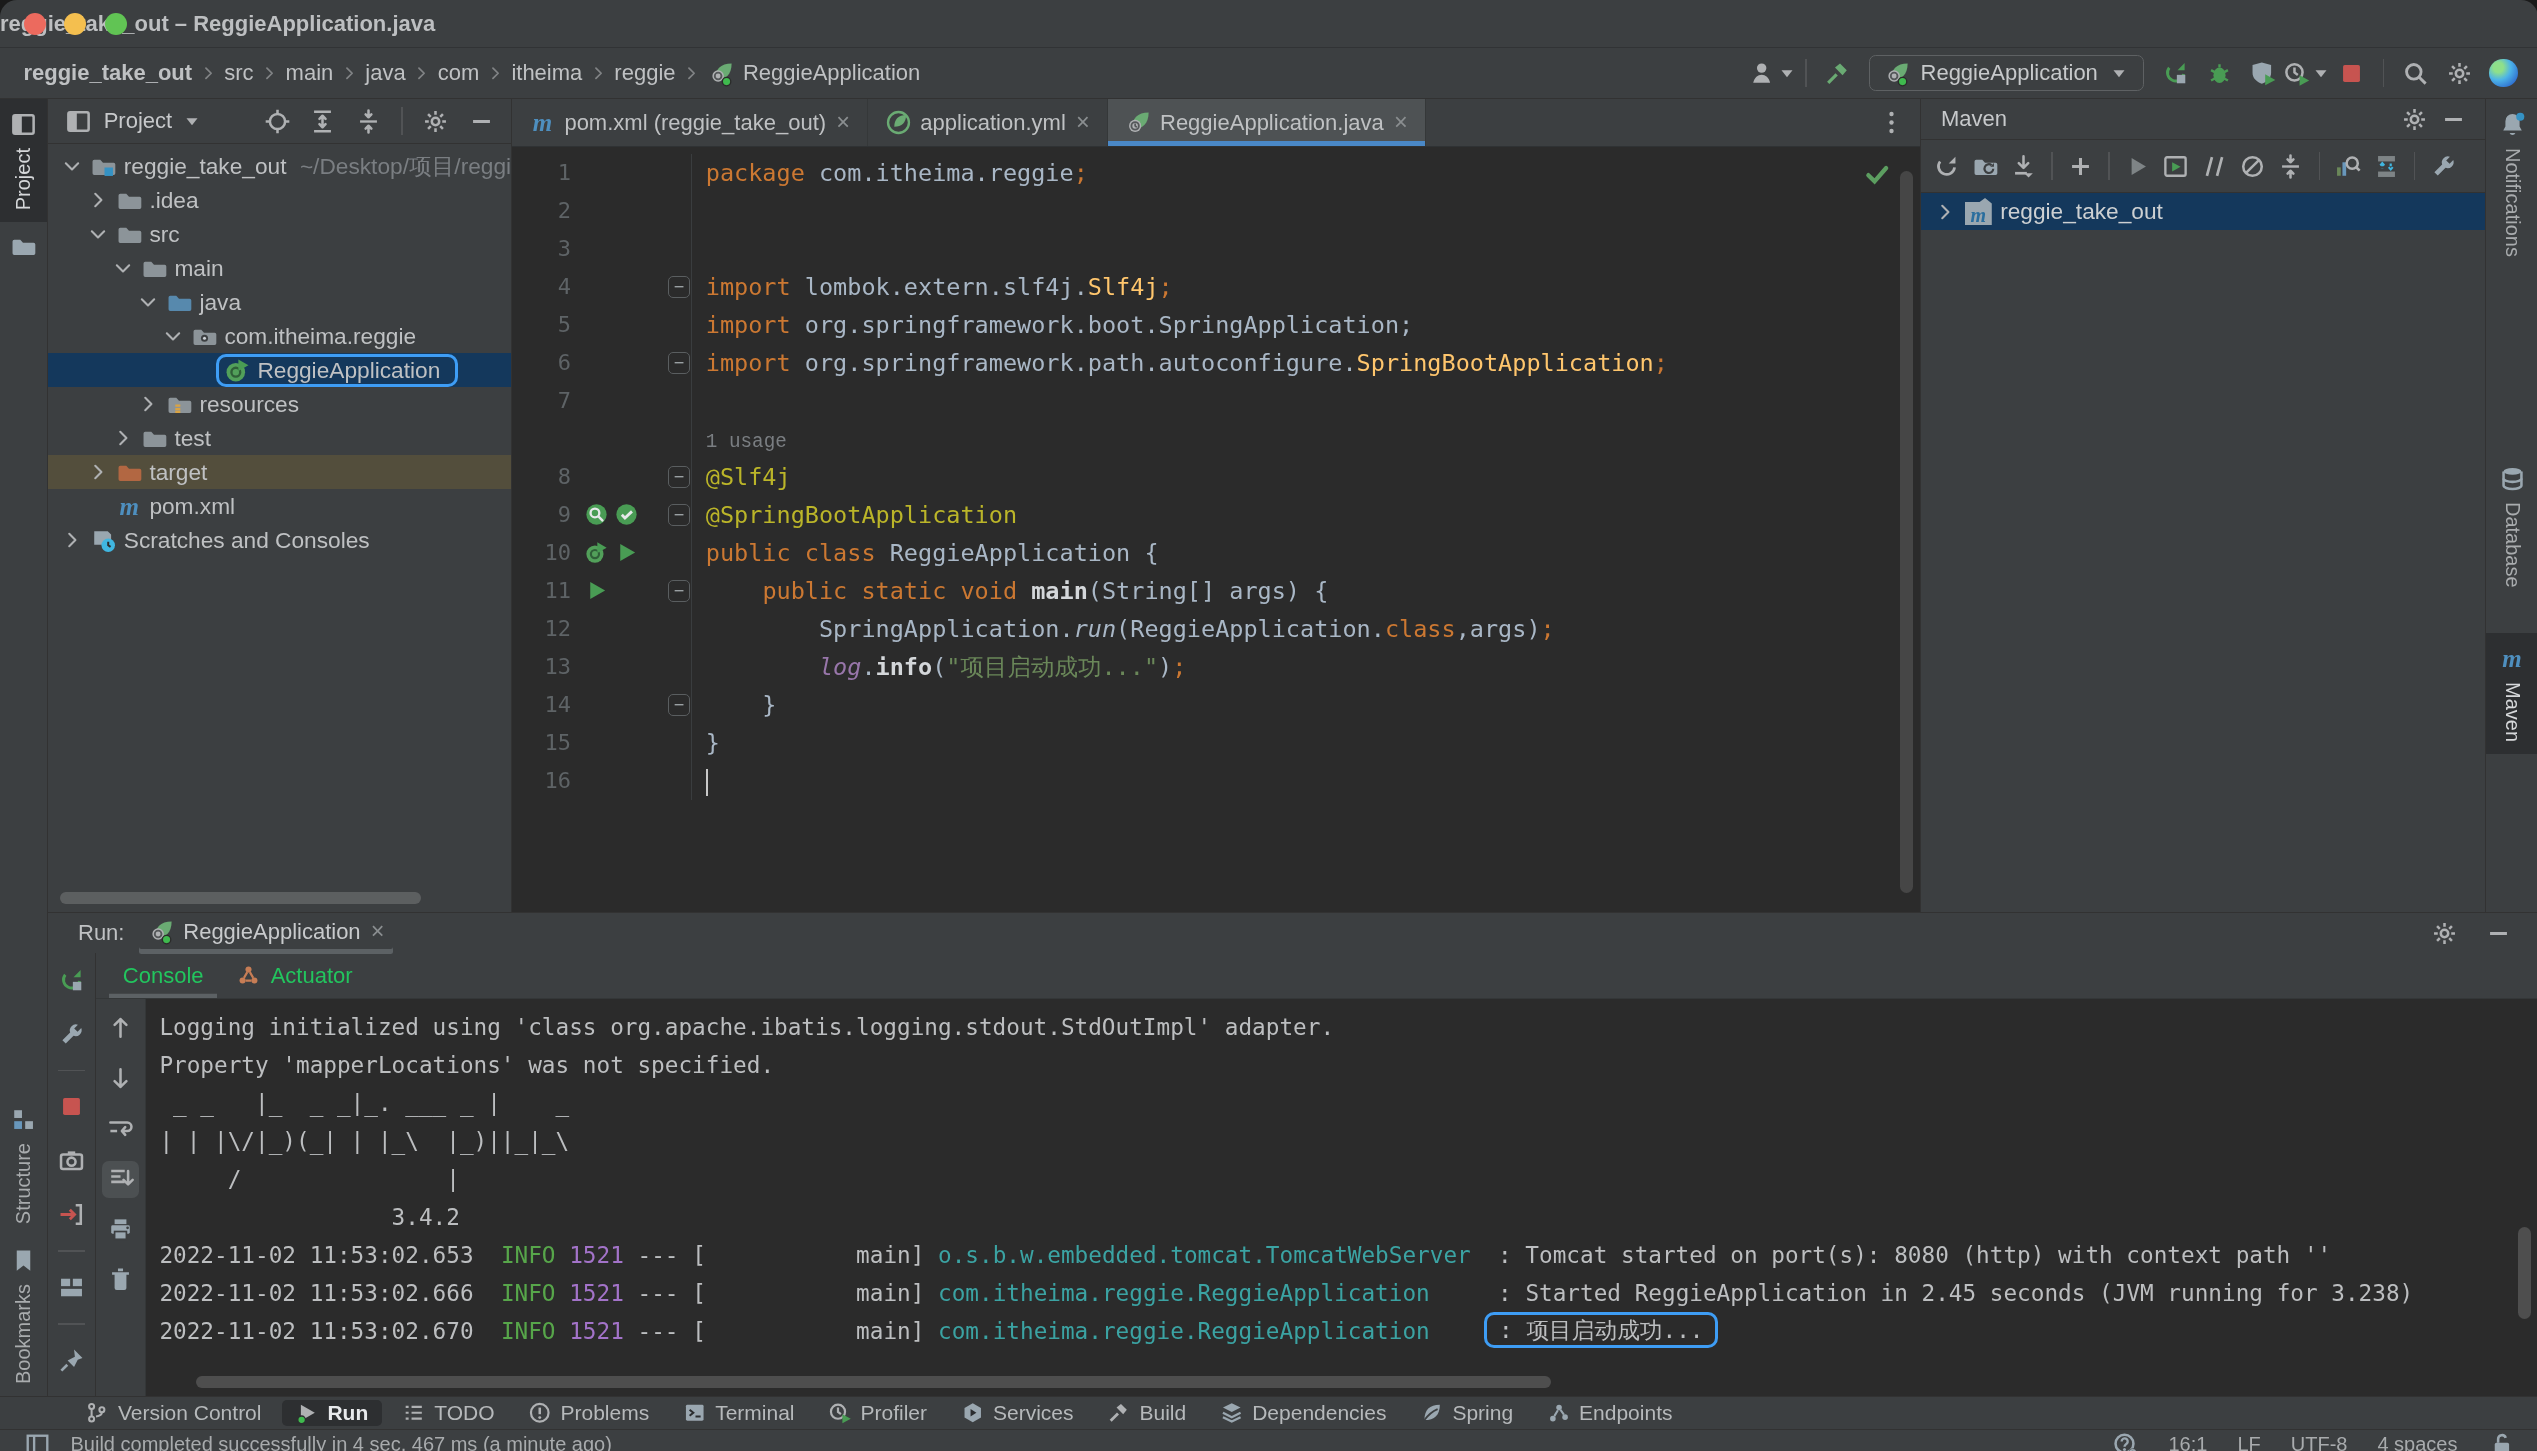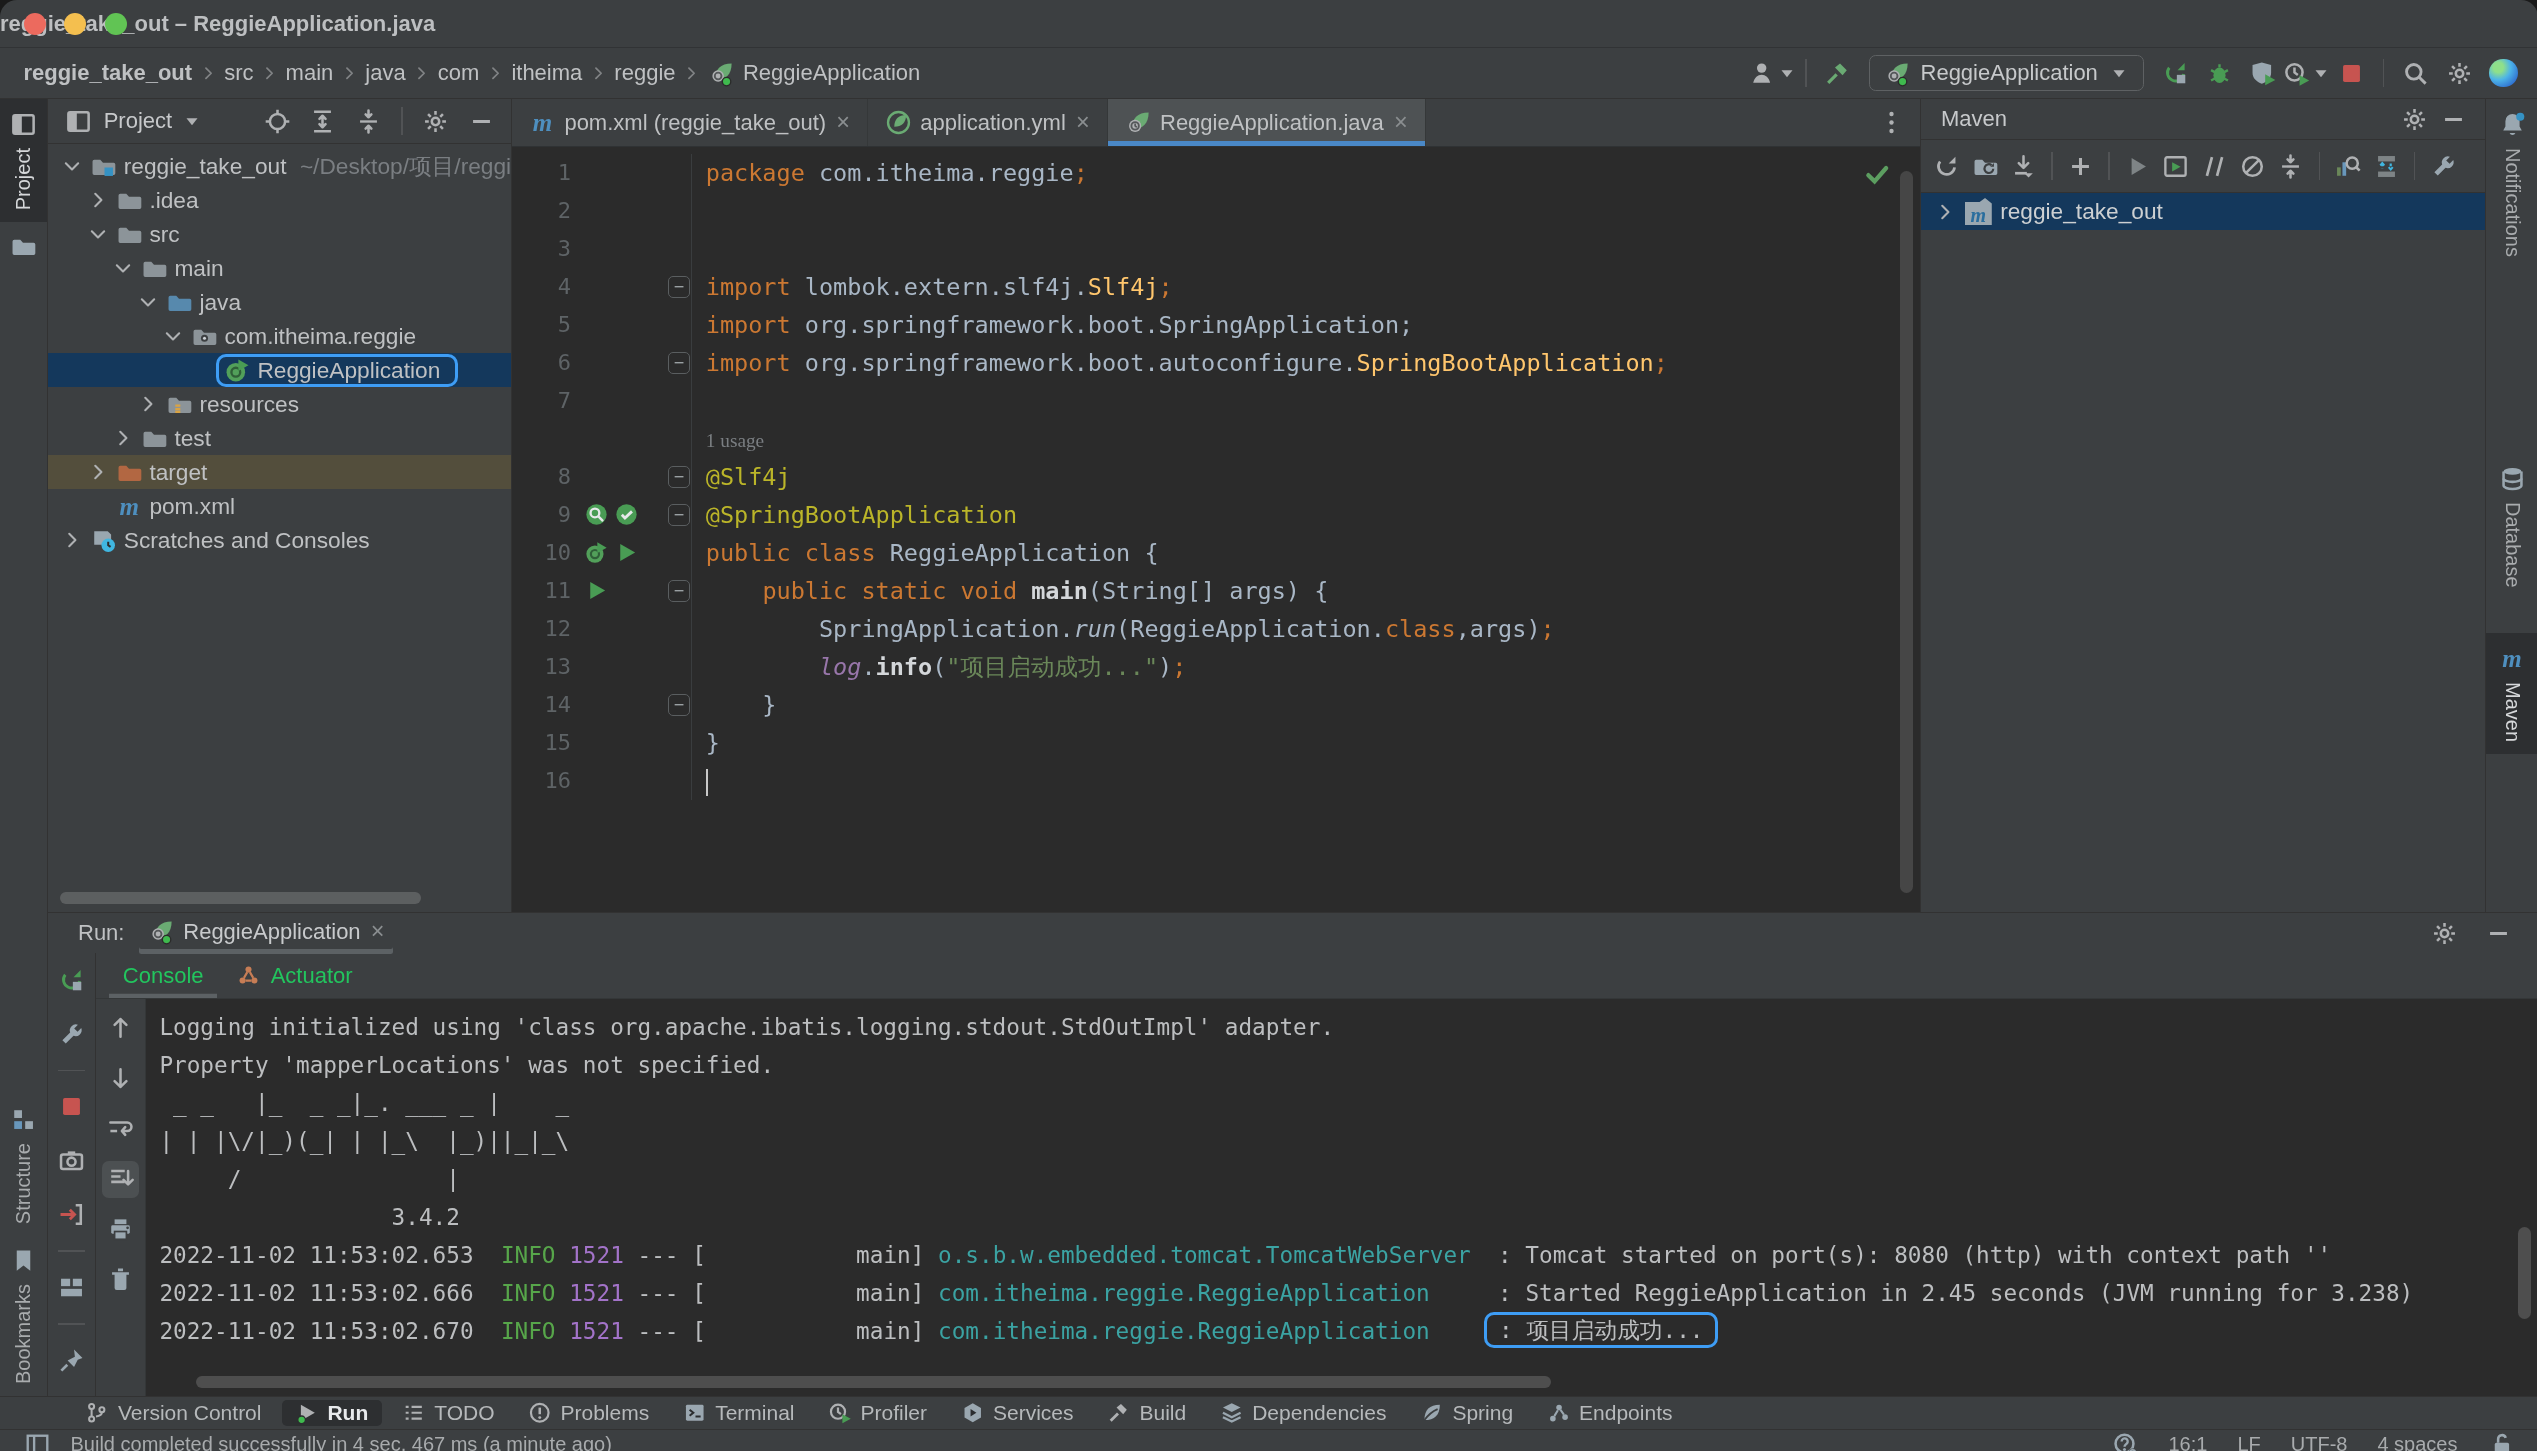--- a/index.html
+++ b/index.html
@@ -58,21 +58,21 @@
   .xclose{color:#8A8E90;font-size:23.5px;margin-left:1.7px;}
   .tabs .grow{flex:1;border:none;}
   .kebab{display:flex;align-items:center;padding:0 15px;}
   .ed-body{flex:1;position:relative;overflow:hidden;padding-top:6.7px;}
   .eline{display:flex;height:38px;line-height:38px;font-family:"DejaVu Sans Mono",monospace;font-size:23.5px;white-space:pre;}
   .ln{width:59px;text-align:right;color:#5E6366;font-size:22px;flex:none;}
   .gic{width:82px;flex:none;display:flex;align-items:center;gap:5px;padding-left:13.4px;}
   .gfold{width:25px;flex:none;display:flex;align-items:center;justify-content:center;}
   .fbox{width:20px;height:20px;border:1.7px solid #5A5E60;border-radius:5px;color:#9AA0A3;font-size:17px;display:flex;align-items:center;justify-content:center;background:#2B2B2B;line-height:17px;}
   .codeln{flex:1;border-left:1.7px solid #3A3D3F;padding-left:13.4px;color:#A9B7C6;}
-  .inlay{font-family:Liberation Serif, serif;font-size:19.3px;color:#7A7E82;text-align:right;}
+  .inlay{font-family:Liberation Mono, monospace;font-size:19.3px;color:#7A7E82;text-align:right;}
   .caret{display:inline-block;width:2.5px;height:27px;background:#C8C8C8;vertical-align:middle;}
   .sg-k{color:#CC7832;} .sg-p{color:#A9B7C6;} .sg-y{color:#FFC66D;} .sg-a{color:#BBB529;}
   .sg-s{color:#6A8759;} .sg-f{color:#9876AA;font-style:italic;margin-top:36px;} .sg-i{color:#A9B7C6;font-style:italic;}
   .sg-b{color:#D4D7DA;font-weight:bold;}
   .ed-check{position:absolute;top:13.4px;right:28.5px;width:28.5px;height:28.5px;}
   .ed-vsb{position:absolute;top:23.5px;right:6.7px;width:13.4px;height:722px;border-radius:6.7px;background:rgba(170,170,170,.22);}
   
   .maven-panel{width:564px;flex:none;display:flex;flex-direction:column;background:#3C3F41;}
   .mp-head{height:40px;display:flex;align-items:center;padding:0 11.7px 0 20px;font-size:22px;color:#C7C9CB;border-bottom:1.7px solid #323232;}
   .mp-head .grow{flex:1;}
@@ -592,21 +592,21 @@
                 </span>
               </span>
             </div>
           <div class="ed-body">
             <div id="elines">
                 <div class="eline"><span class="ln">1</span><span class="gic"></span><span class="gfold"></span><span class="codeln"><span class="sg-k">package </span><span class="sg-p">com.itheima.reggie</span><span class="sg-k">;</span></span></div>
                 <div class="eline"><span class="ln">2</span><span class="gic"></span><span class="gfold"></span><span class="codeln"></span></div>
                 <div class="eline"><span class="ln">3</span><span class="gic"></span><span class="gfold"></span><span class="codeln"></span></div>
                 <div class="eline"><span class="ln">4</span><span class="gic"></span><span class="gfold"><span class="fbox">−</span></span><span class="codeln"><span class="sg-k">import </span><span class="sg-p">lombok.extern.slf4j.</span><span class="sg-y">Slf4j</span><span class="sg-k">;</span></span></div>
                 <div class="eline"><span class="ln">5</span><span class="gic"></span><span class="gfold"></span><span class="codeln"><span class="sg-k">import </span><span class="sg-p">org.springframework.boot.SpringApplication;</span></span></div>
-                <div class="eline"><span class="ln">6</span><span class="gic"></span><span class="gfold"><span class="fbox">−</span></span><span class="codeln"><span class="sg-k">import </span><span class="sg-p">org.springframework.boot.autoconfigure.</span><span class="sg-y">SpringBootApplication</span><span class="sg-k">;</span></span></div>
+                <div class="eline"><span class="ln">6</span><span class="gic"></span><span class="gfold"><span class="fbox">−</span></span><span class="codeln"><span class="sg-k">import </span><span class="sg-p">org.springframework.path.autoconfigure.</span><span class="sg-y">SpringBootApplication</span><span class="sg-k">;</span></span></div>
                 <div class="eline"><span class="ln">7</span><span class="gic"></span><span class="gfold"></span><span class="codeln"></span></div>
                 <div class="eline"><span class="ln"></span><span class="gic"></span><span class="gfold"></span><span class="codeln"><span class="inlay">1 usage</span></span></div>
                 <div class="eline"><span class="ln">8</span><span class="gic"></span><span class="gfold"><span class="fbox">−</span></span><span class="codeln"><span class="sg-a">@Slf4j</span></span></div>
                 <div class="eline"><span class="ln">9</span><span class="gic"><span class="ic ic-g"><svg viewBox="0 0 16 16" xmlns="http://www.w3.org/2000/svg">
                         <circle cx="8" cy="8" r="6.5" fill="#499C54"></circle>
                         <circle cx="7" cy="7" r="2.8" fill="none" stroke="#E6E8EA" stroke-width="1.5"></circle>
                         <path d="M9.2 9.2l3 3" stroke="#E6E8EA" stroke-width="1.5"></path>
                       </svg></span><span class="ic ic-g"><svg viewBox="0 0 16 16" xmlns="http://www.w3.org/2000/svg">
                         <circle cx="8" cy="8" r="6.5" fill="#499C54"></circle>
                         <path d="M5 8.2l2 2L11.5 6" stroke="#E6E8EA" stroke-width="1.8" fill="none"></path>

